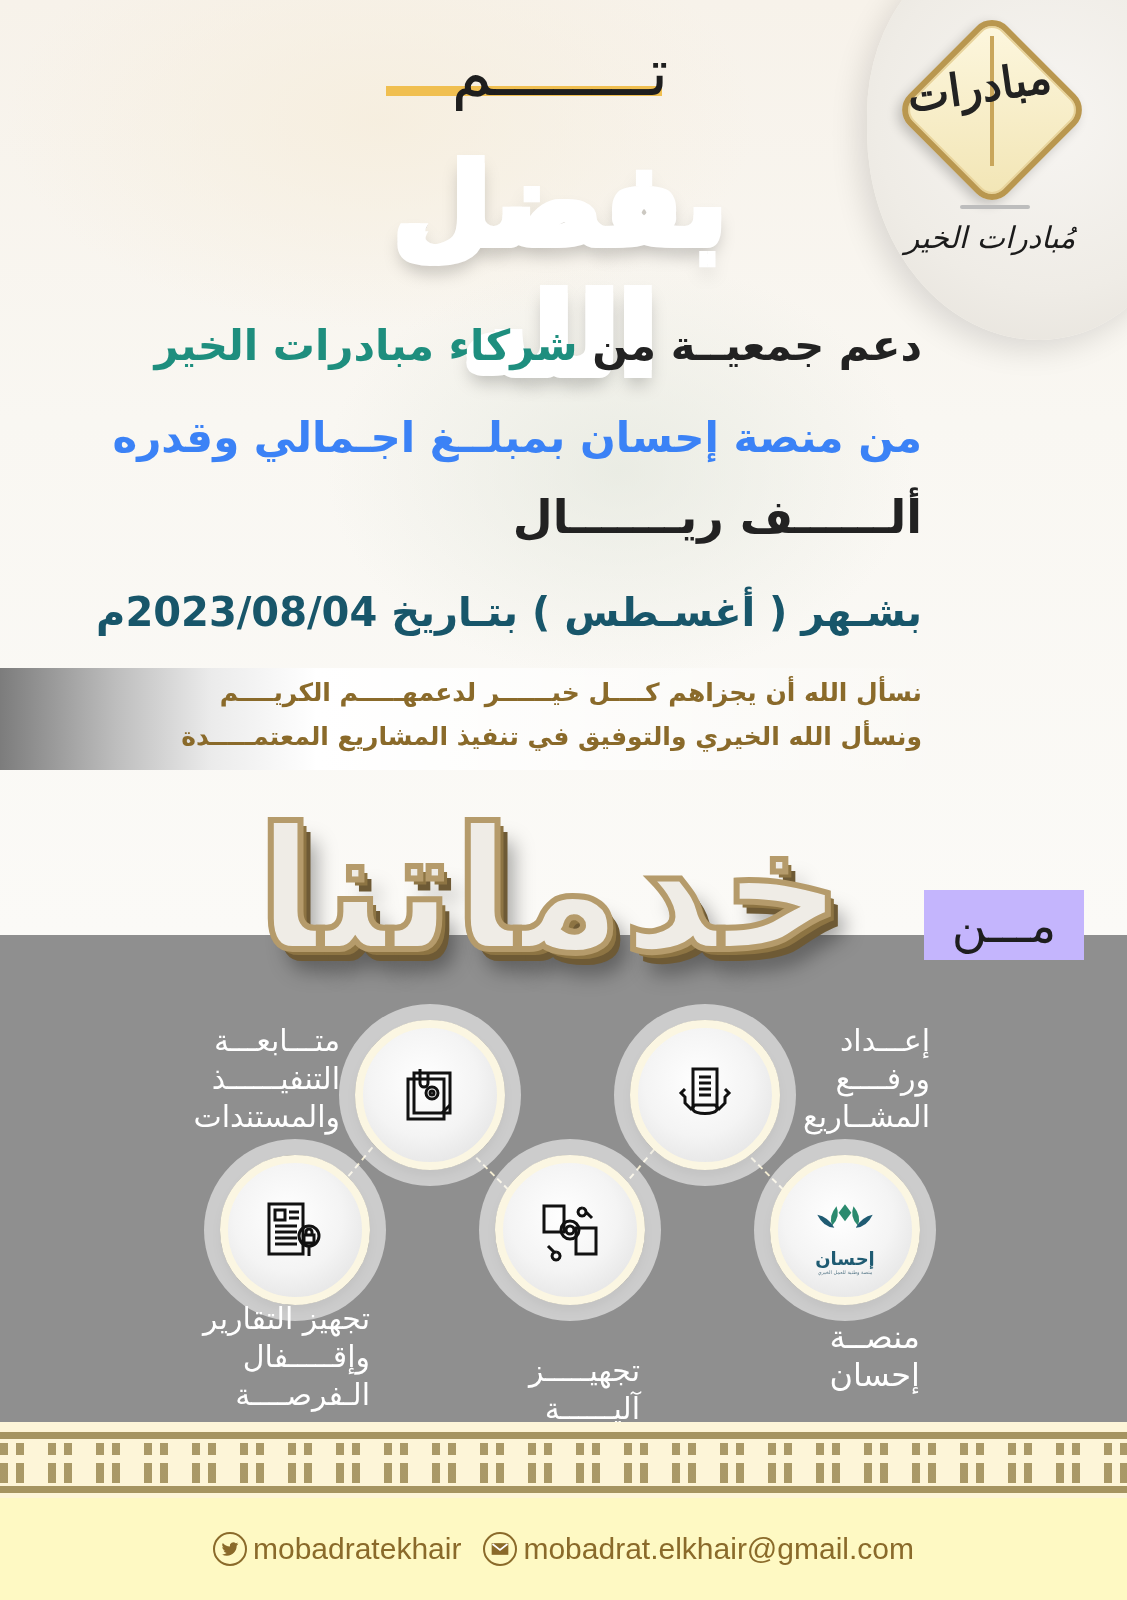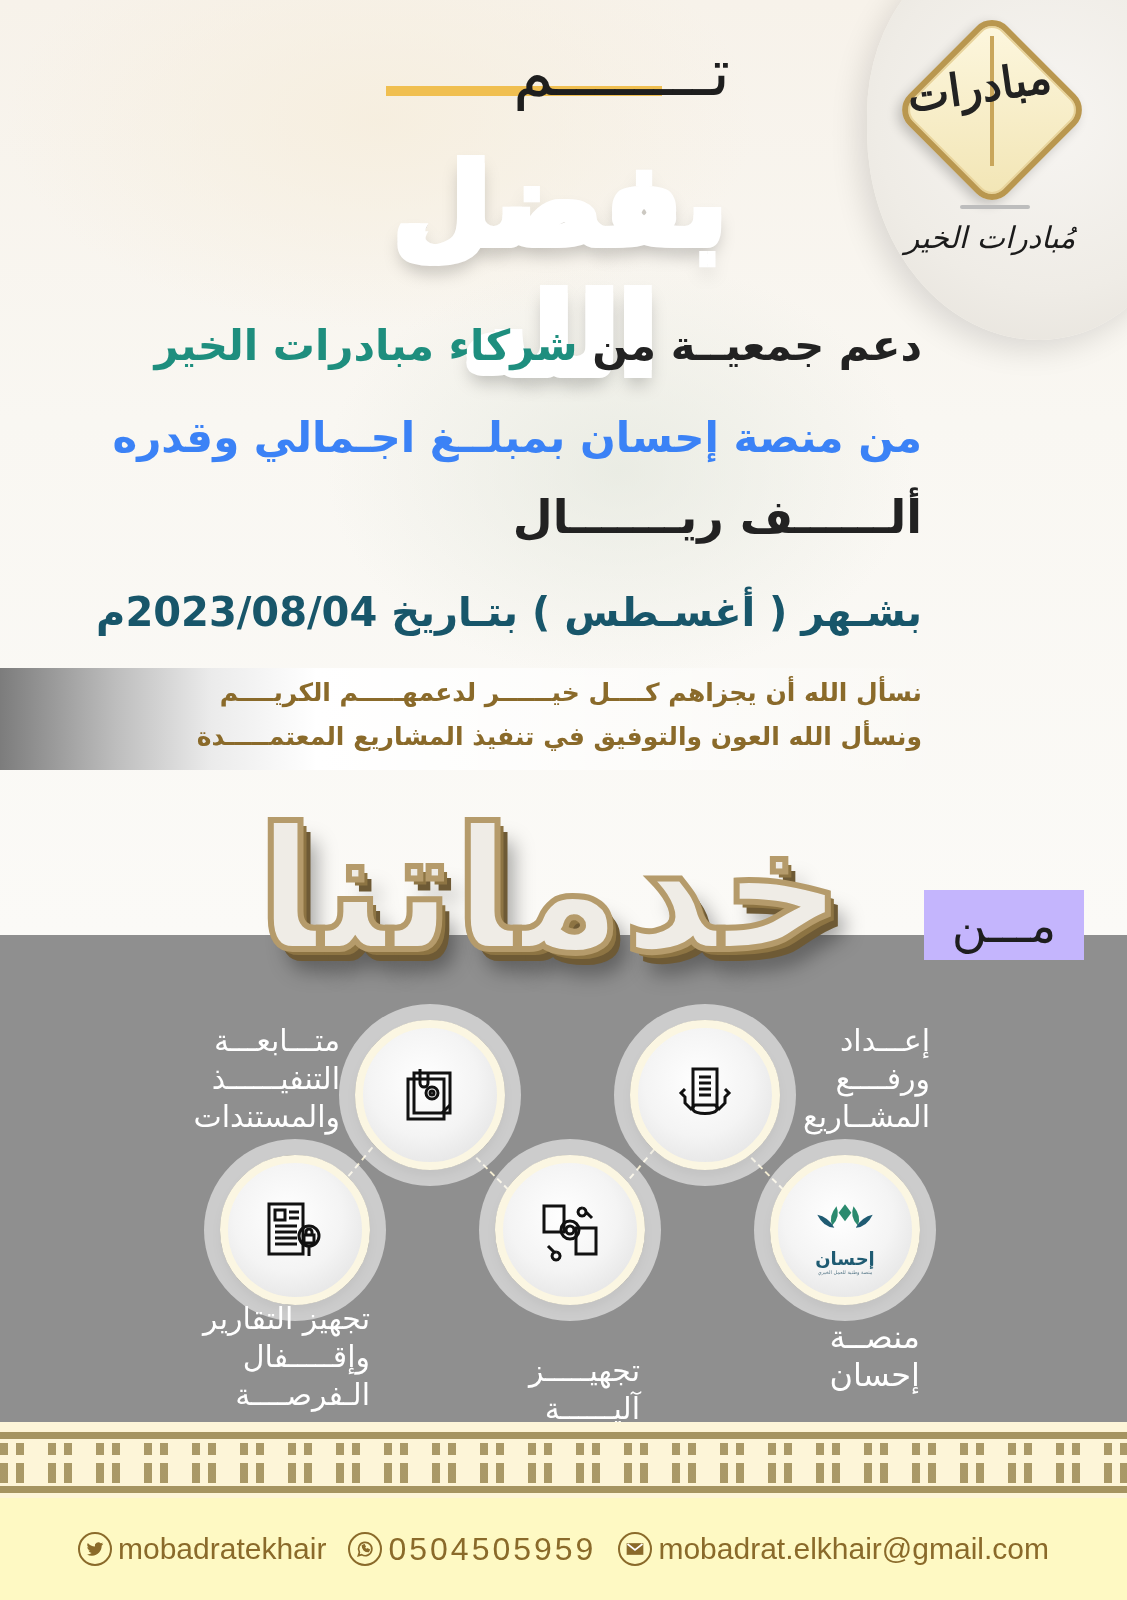--- a/index.html
+++ b/index.html
@@ -38,21 +38,21 @@
   }
   .logo-wheat { position: absolute; left: 990px; top: 36px; width: 4px; height: 130px; background: #c9a65b; }
   .logo-name {
     position: absolute; left: 895px; top: 220px; width: 190px; text-align: center;
     font-family: "DejaVu Serif", serif; font-size: 30px; color: #1b1b1b; font-style: italic;
   }
   .logo-shadow { position: absolute; left: 960px; top: 205px; width: 70px; height: 4px; background: #bdbdbd; border-radius: 4px; }
 
   .tam {
     position: absolute; left: 390px; top: 38px; width: 340px; height: 70px;
-    font-size: 66px; color: #1e1e1e; line-height: 70px;
+    font-size: 66px; color: #1e1e1e; text-align: center; line-height: 70px;
   }
   .tam-bar { position: absolute; left: 386px; top: 86px; width: 276px; height: 10px; background: #f0bf50; }
   .bifadl {
     position: absolute; left: 290px; top: 140px; width: 540px; height: 130px;
     font-size: 112px; font-weight: 900; line-height: 130px; text-align: center;
     color: #2a2a2a;
     -webkit-text-stroke: 3px #ffffff;
     text-shadow: 0 0 0 #fff, 4px 4px 0 #fff, -4px -4px 0 #fff, 4px -4px 0 #fff, -4px 4px 0 #fff, 0 10px 18px rgba(0,0,0,0.25);
     background: linear-gradient(90deg, #2a2a2a 0%, #2a2a2a 25%, #c09a4e 48%, #2a2a2a 75%);
     -webkit-background-clip: text; background-clip: text; -webkit-text-fill-color: transparent;
@@ -183,21 +183,21 @@
   <span>دعم جمعيــة من </span><span class="hl">شركاء مبادرات الخير</span>
 </div>
 <div class="line2">من منصة إحسان بمبلــغ اجـمالي وقدره</div>
 <div class="amount-row">
   <span class="amount-unit">ألــــــف ريـــــــال</span>
 </div>
 <div class="date-line">بشـهر ( أغسـطس ) بتـاريخ 2023/08/04م</div>
 
 <div class="prayer-band"></div>
 <div class="prayer1">نسأل الله أن يجزاهم كــــل خيــــــر لدعمهـــــم الكريــــم</div>
-<div class="prayer2">ونسأل الله العون والتوفيق في تنفيذ المشاريع المعتمـــــدة</div>
+<div class="prayer2">ونسأل الله الخيري والتوفيق في تنفيذ المشاريع المعتمـــــدة</div>
 
 <div class="services-bg"></div>
 <div class="min-box">مـــن</div>
 <div class="khadamatna">خدماتنا</div>
 
 <div class="connector" style="left:380px; top:1140px; width:90px; transform:rotate(130deg);"></div>
 <div class="connector" style="left:470px; top:1150px; width:75px; transform:rotate(45deg);"></div>
 <div class="connector" style="left:655px; top:1150px; width:70px; transform:rotate(130deg);"></div>
 <div class="connector" style="left:745px; top:1150px; width:75px; transform:rotate(45deg);"></div>
 
@@ -277,28 +277,19 @@
     <span class="ic">
       <svg viewBox="0 0 24 24">
           <path fill="#8a6a2a" d="M22 5.8c-.7.3-1.5.5-2.3.6.8-.5 1.5-1.3 1.8-2.2-.8.5-1.7.8-2.6 1a4.1 4.1 0 0 0-7 3.7A11.6 11.6 0 0 1 3.4 4.7a4.1 4.1 0 0 0 1.3 5.5c-.7 0-1.3-.2-1.9-.5 0 2 1.4 3.7 3.3 4.1-.6.2-1.2.2-1.9.1a4.1 4.1 0 0 0 3.8 2.8A8.2 8.2 0 0 1 2 18.4 11.6 11.6 0 0 0 8.3 20.2c7.5 0 11.7-6.3 11.7-11.7v-.5c.8-.6 1.5-1.3 2-2.2z"></path>
         </svg>
     </span>
     <span class="txt">mobadratekhair</span>
   </div>
   <div class="contact">
     <span class="ic">
       <svg viewBox="0 0 24 24" fill="none" stroke="#8a6a2a" stroke-width="2">
-          <path d="M4 20l1.3-4A8 8 0 1 1 8 18.8z"></path>
-          <path d="M9 8c0 4 3 7 7 7l1-2-2-1-1 1c-1.5-.5-2.5-1.5-3-3l1-1-1-2z" fill="#8a6a2a"></path>
-        </svg>
-    </span>
-    <span class="txt phone">0504505959</span>
-  </div>
-  <div class="contact">
-    <span class="ic">
-      <svg viewBox="0 0 24 24" fill="none" stroke="#8a6a2a" stroke-width="2">
           <rect x="3" y="6" width="18" height="12" fill="#8a6a2a"></rect>
           <path d="M3 6l9 7 9-7" stroke="#fff"></path>
         </svg>
     </span>
     <span class="txt">mobadrat.elkhair@gmail.com</span>
   </div>
 </div>
 
 </body></html>

